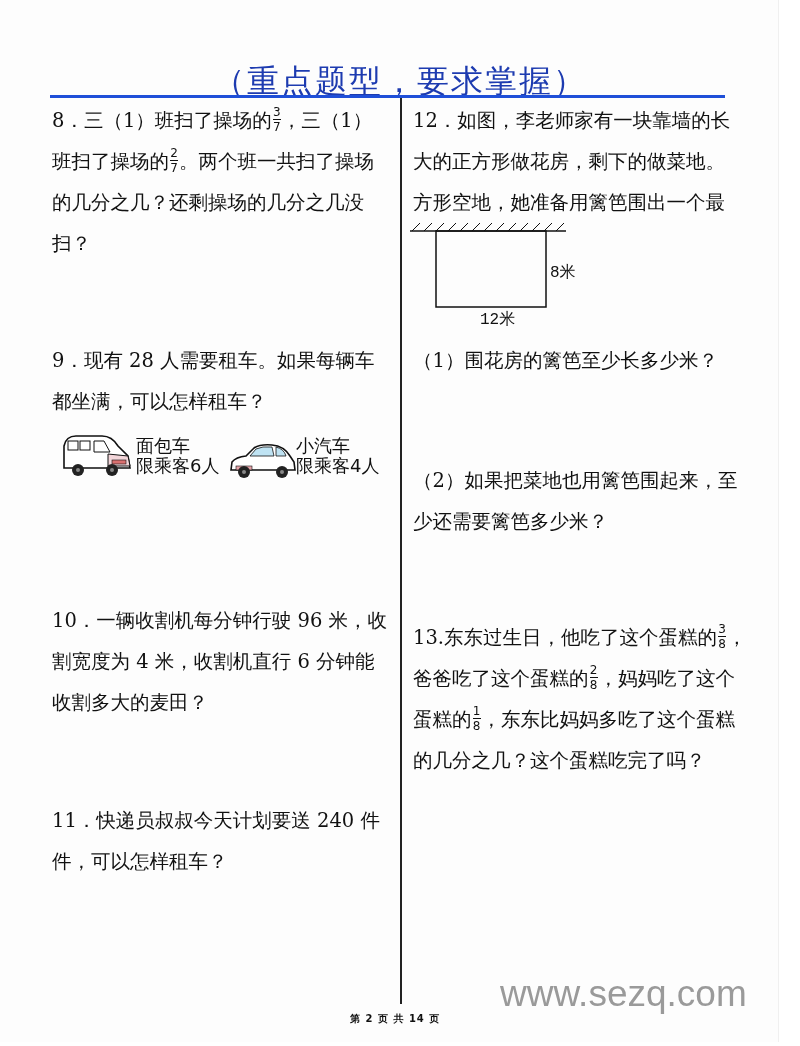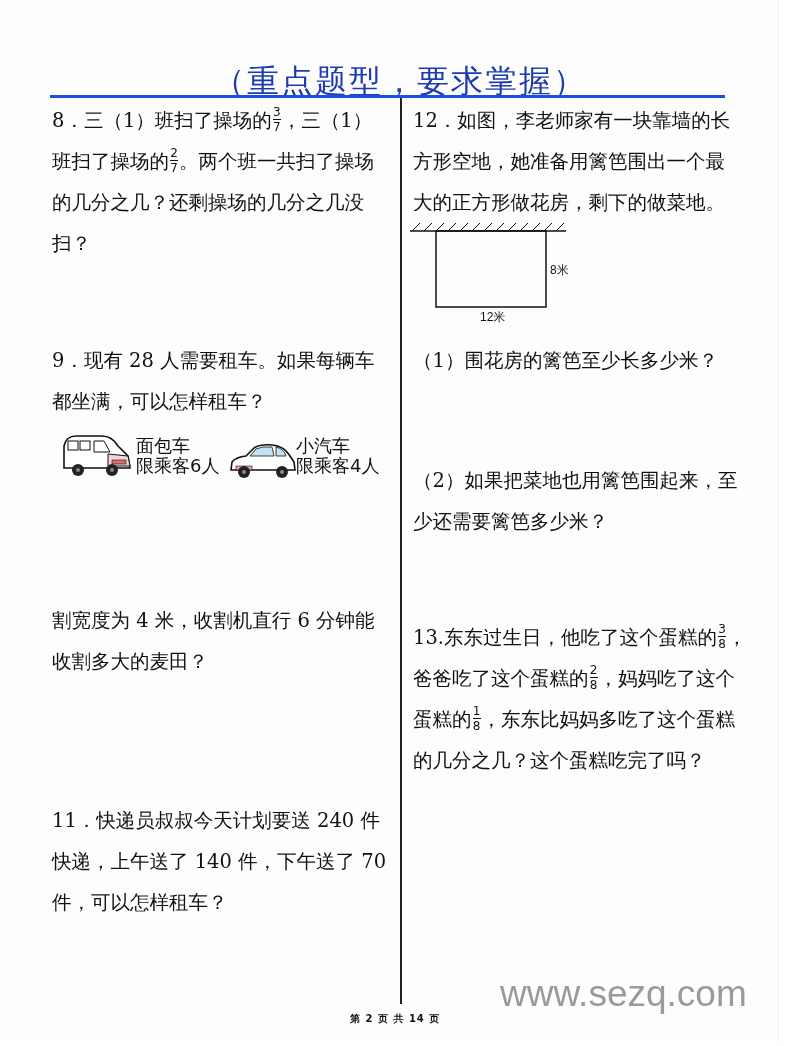--- a/index.html
+++ b/index.html
@@ -12,21 +12,21 @@
   .col-divider { position:absolute; left:400px; top:98px; width:1.5px; height:906px; background:#222; }
   .q { position:absolute; font-size:19.5px; line-height:41px; white-space:nowrap; }
   .q .line { display:block; height:41px; }
   .frac { display:inline-flex; flex-direction:column; align-items:center; vertical-align:middle;
           font-family:"DejaVu Sans", sans-serif; font-size:12px; line-height:12px; margin:0 1px; position:relative; top:-2px; }
   .frac .bar { display:block; width:8px; height:1px; background:#111; margin:1px 0; }
   .vehicles { position:absolute; left:60px; top:432px; width:330px; height:58px; }
   .veh { position:absolute; top:0; }
   .veh-label { position:absolute; font-family:"DejaVu Sans", sans-serif; font-size:18px; line-height:20px; text-align:left; }
   .diagram { position:absolute; left:408px; top:220px; width:175px; height:112px; }
-  .diagram .lbl { position:absolute; font-family:Liberation Sans, sans-serif; font-size:12px; }
+  .diagram .lbl { position:absolute; font-family:Liberation Mono, monospace; font-size:16px; }
   .footer-page { position:absolute; left:350px; top:1012px; font-family:"DejaVu Sans", sans-serif; font-size:10px; font-weight:bold; letter-spacing:1px; color:#111; }
   .watermark { position:absolute; left:500px; top:973px; font-family:"Liberation Sans", sans-serif; font-size:37px; color:#9a9a9a; }
 </style>
 </head>
 <body>
 
 <div class="page-edge"></div>
 
 <div class="title">（重点题型，要求掌握）</div>
 <div class="title-rule"></div>
@@ -78,34 +78,34 @@
     <circle cx="54" cy="32" r="6" fill="#222"></circle>
       <circle cx="54" cy="32" r="2" fill="#888"></circle>
   </svg>
   <div class="veh-label" style="left:236px; top:4px; width:90px;">
     <div>小汽车</div>
     <div>限乘客4人</div>
   </div>
 </div>
 
 <div class="q" style="left:52px; top:600px;">
+  <span class="line">10．一辆收割机每分钟行驶 96 米，收</span>
   <span class="line">割宽度为 4 米，收割机直行 6 分钟能</span>
   <span class="line">收割多大的麦田？</span>
 </div>
 
 <div class="q" style="left:52px; top:800px;">
   <span class="line">11．快递员叔叔今天计划要送 240 件</span>
-  <span class="line">快递，上午送了 140 件，下午送了 70</span>
   <span class="line">件，可以怎样租车？</span>
 </div>
 
 <div class="q" style="left:413px; top:100px;">
   <span class="line">12．如图，李老师家有一块靠墙的长</span>
+  <span class="line">大的正方形做花房，剩下的做菜地。</span>
   <span class="line">方形空地，她准备用篱笆围出一个最</span>
-  <span class="line">大的正方形做花房，剩下的做菜地。</span>
 </div>
 <div class="diagram">
   <svg width="175" height="112" viewBox="0 0 175 112">
     <line x1="2" y1="11" x2="158" y2="11" stroke="#111" stroke-width="1.5"></line>
     <g stroke="#111" stroke-width="1">
       <line x1="4" y1="11" x2="12" y2="3"></line>
         <line x1="16" y1="11" x2="24" y2="3"></line>
       <line x1="28" y1="11" x2="36" y2="3"></line>
         <line x1="40" y1="11" x2="48" y2="3"></line>
       <line x1="52" y1="11" x2="60" y2="3"></line>

